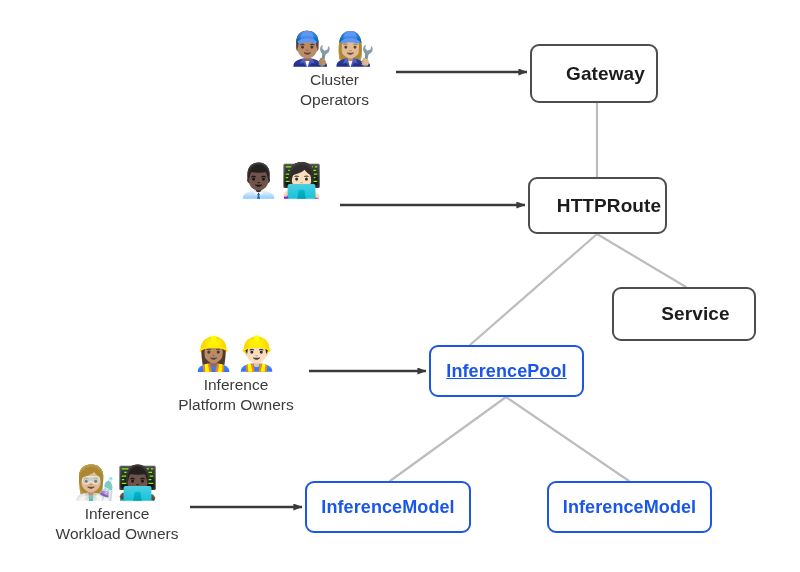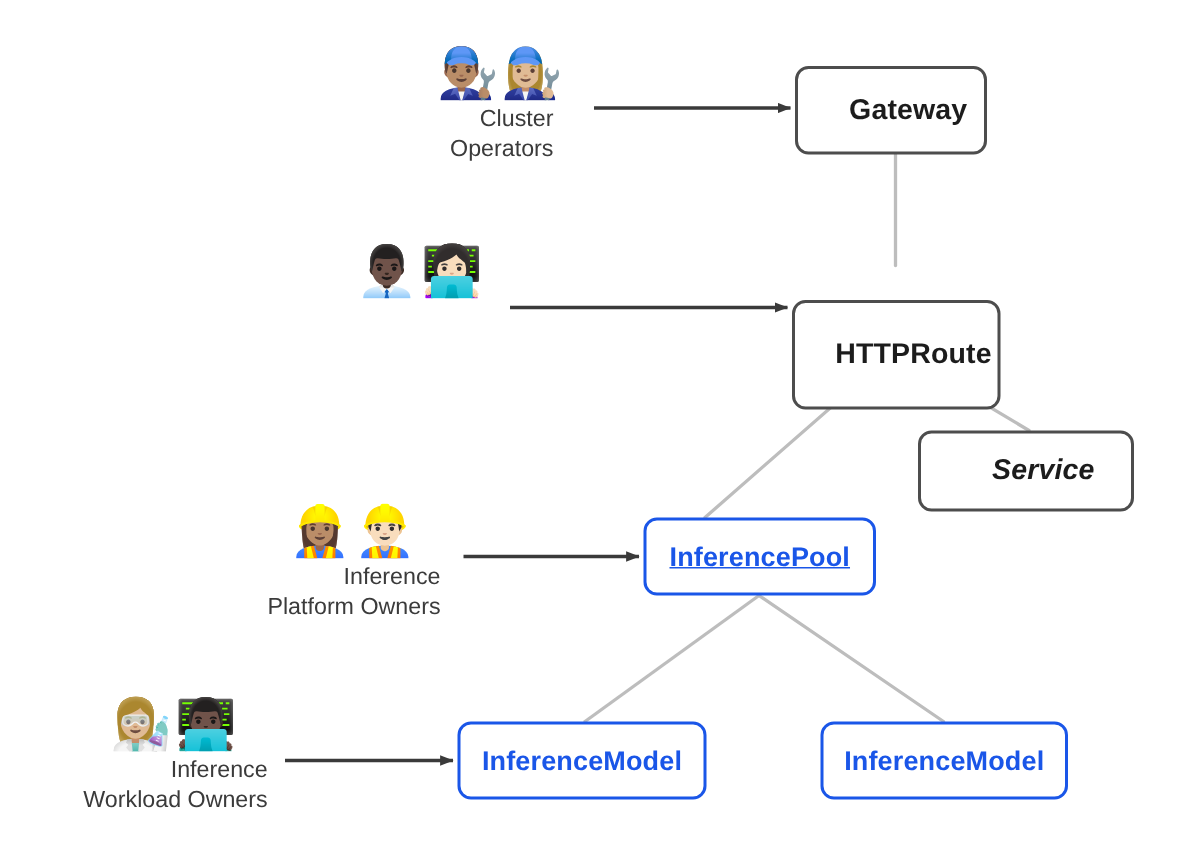--- a/index.html
+++ b/index.html
@@ -42,22 +42,22 @@
     border: 2px solid #4d4d4d;
     color: #1c1c1c;
     padding-left: 23px;
   }
   .node.blue {
     border: 2px solid #1a56e8;
     color: #1a56e8;
   }
 
   #node-gateway      { left: 530px; top: 44px;  width: 128px; height: 59px;  font-size: 19px; }
-  #node-httproute    { left: 528px; top: 177px; width: 139px; height: 73px;  font-size: 19px; margin-top: 23px; }
-  #node-service      { left: 612px; top: 287px; width: 144px; height: 54px;  font-size: 19px; font-style: italic; }
+  #node-httproute    { left: 528px; top: 177px; width: 139px; height: 57px;  font-size: 19px; }
+  #node-service      { left: 612px; top: 287px; width: 144px; height: 54px;  font-size: 19px; }
   #node-inferencepool{ left: 429px; top: 345px; width: 155px; height: 52px;  font-size: 18px; text-decoration: underline; }
   #node-inferencemodel-1 { left: 305px; top: 481px; width: 166px; height: 52px; font-size: 18px; }
   #node-inferencemodel-2 { left: 547px; top: 481px; width: 165px; height: 52px; font-size: 18px; }
 
   
   .persona {
     position: absolute;
     display: flex;
     flex-direction: column;
     align-items: center;
@@ -67,21 +67,21 @@
     font-size: 33px;
     line-height: 1.0;
     letter-spacing: 2px;
     white-space: nowrap;
   }
   .persona-label {
     margin-top: 5px;
     font-size: 15.5px;
     line-height: 1.32;
     color: #3b3b3b;
-    text-align: right;
+    text-align: center;
     white-space: pre-line;
   }
 
   #persona-cluster-operators  { left: 262px; top: 32px;  width: 145px; }
   #persona-app-developers     { left: 207px; top: 164px; width: 148px; }
   #persona-platform-owners    { left: 155px; top: 337px; width: 162px; }
   #persona-workload-owners    { left: 28px;  top: 466px; width: 178px; }
 </style>
 </head>
 <body>

